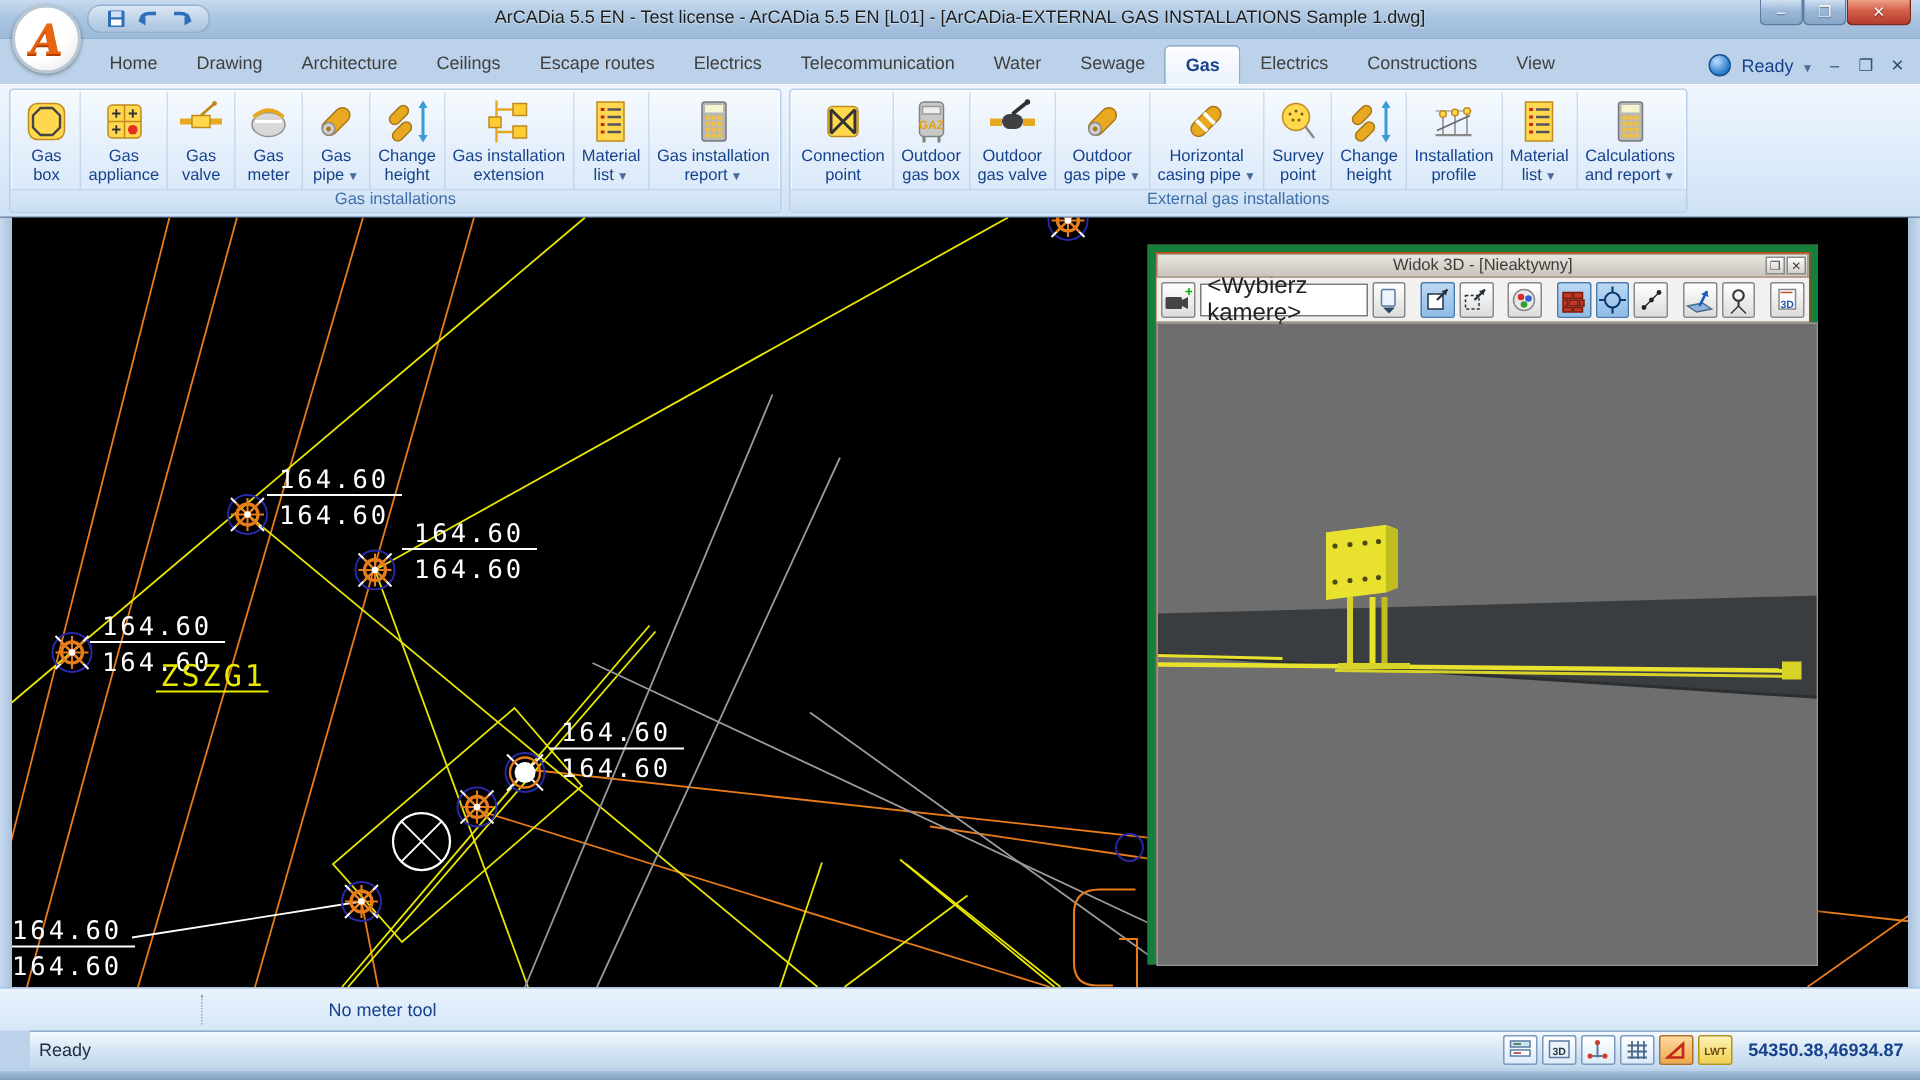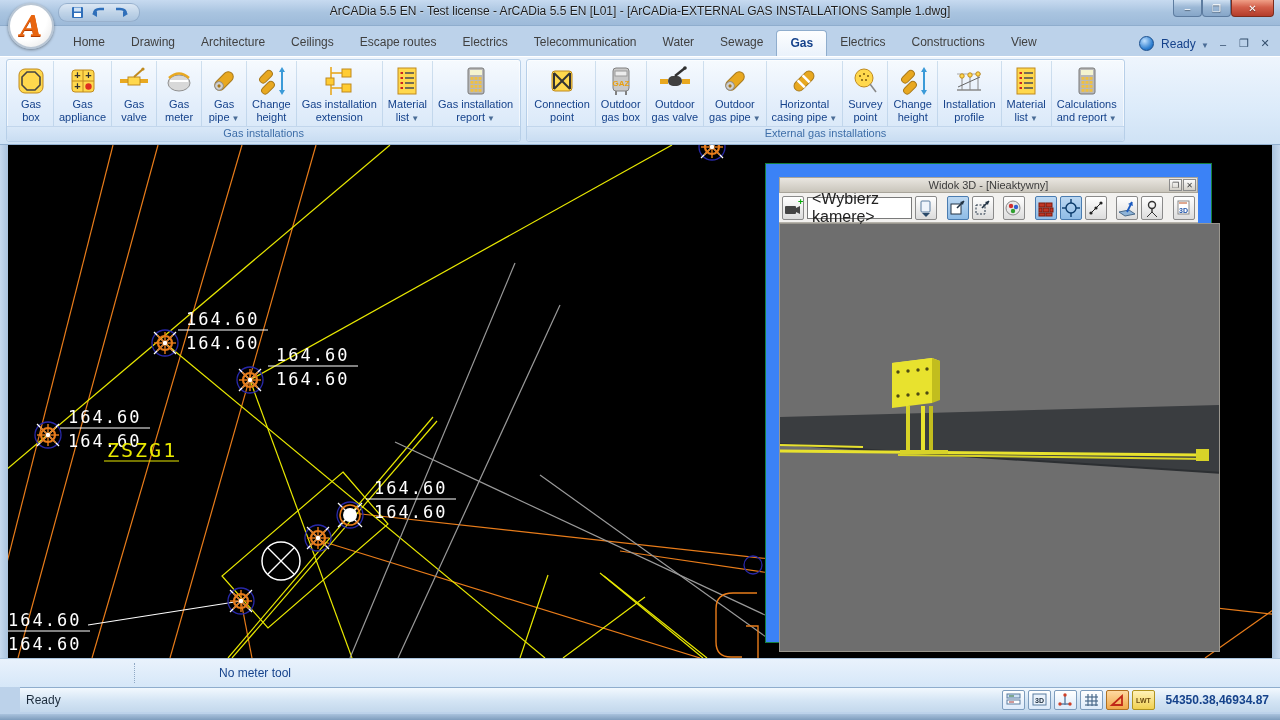--- a/index.html
+++ b/index.html
@@ -59,21 +59,21 @@
 
   
   #cad-wrap { position:absolute; left:0; top:145px; width:1280px; height:513px; background:#000; }
   #edge-l { position:absolute; left:0; top:145px; width:8px; height:513px;
     background:linear-gradient(90deg,#c6d9ee,#a9c2dd); z-index:5; }
   #edge-r { position:absolute; right:0; top:145px; width:8px; height:513px;
     background:linear-gradient(90deg,#a9c2dd,#c6d9ee); z-index:5; }
 
   
   #v3d { position:absolute; left:765px; top:163px; width:447px; height:480px;
-    background:#3b82f6; border:1px solid #15803d; box-shadow:1px 2px 6px rgba(0,0,0,.55); z-index:10; padding:13px; }
+    background:#c2410c; border:5px solid #15803d; box-shadow:1px 2px 6px rgba(0,0,0,.55); z-index:10; padding:1px; }
   #v3d-title { height:16px; background:linear-gradient(#e9e6e0,#c9c5bb); border:1px solid #a8a49a;
     display:flex; align-items:center; position:relative; }
   #v3d-title-text { width:100%; text-align:center; font-size:11px; color:#3c3c3c; }
   #v3d-title-btns { position:absolute; right:1px; top:1px; display:flex; gap:1px; }
   .v3d-tbtn { width:13px; height:12px; background:linear-gradient(#fdfdfd,#d3d0c8); border:1px solid #8b8b8b;
     font-size:8px; color:#444; display:flex; align-items:center; justify-content:center; }
   #v3d-toolbar { height:30px; background:#f2f1ef; border-bottom:1px solid #b5b2aa;
     display:flex; align-items:center; gap:3px; padding:0 3px; }
   .v3d-btn { width:24px; height:24px; border:1px solid #8a8a8a; border-radius:2px;
     background:linear-gradient(#ffffff,#dcdcdc); display:flex; align-items:center; justify-content:center; }

